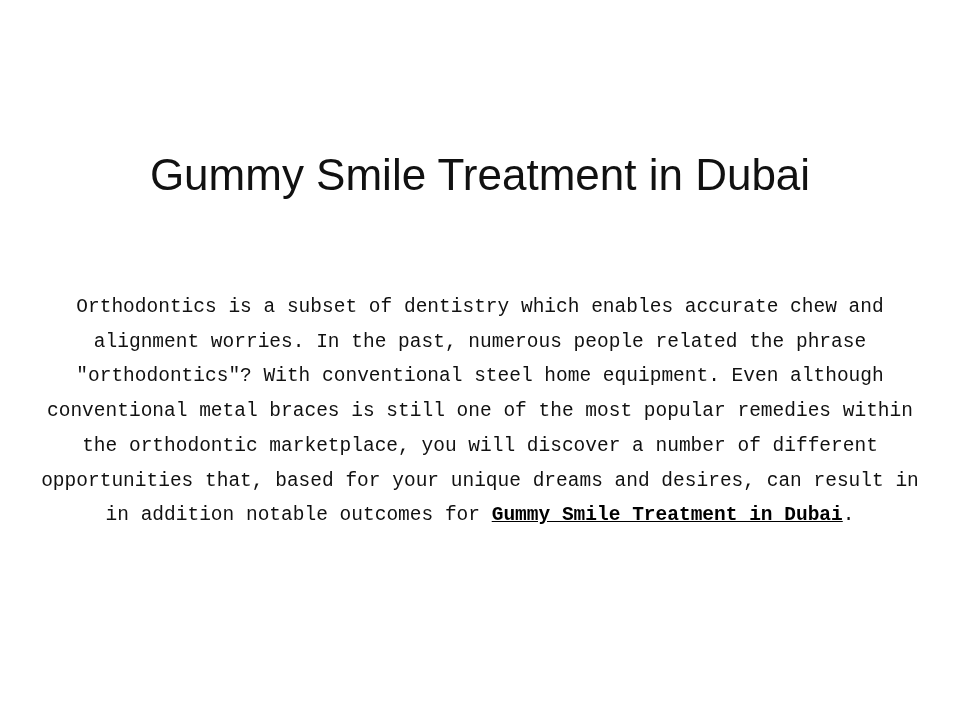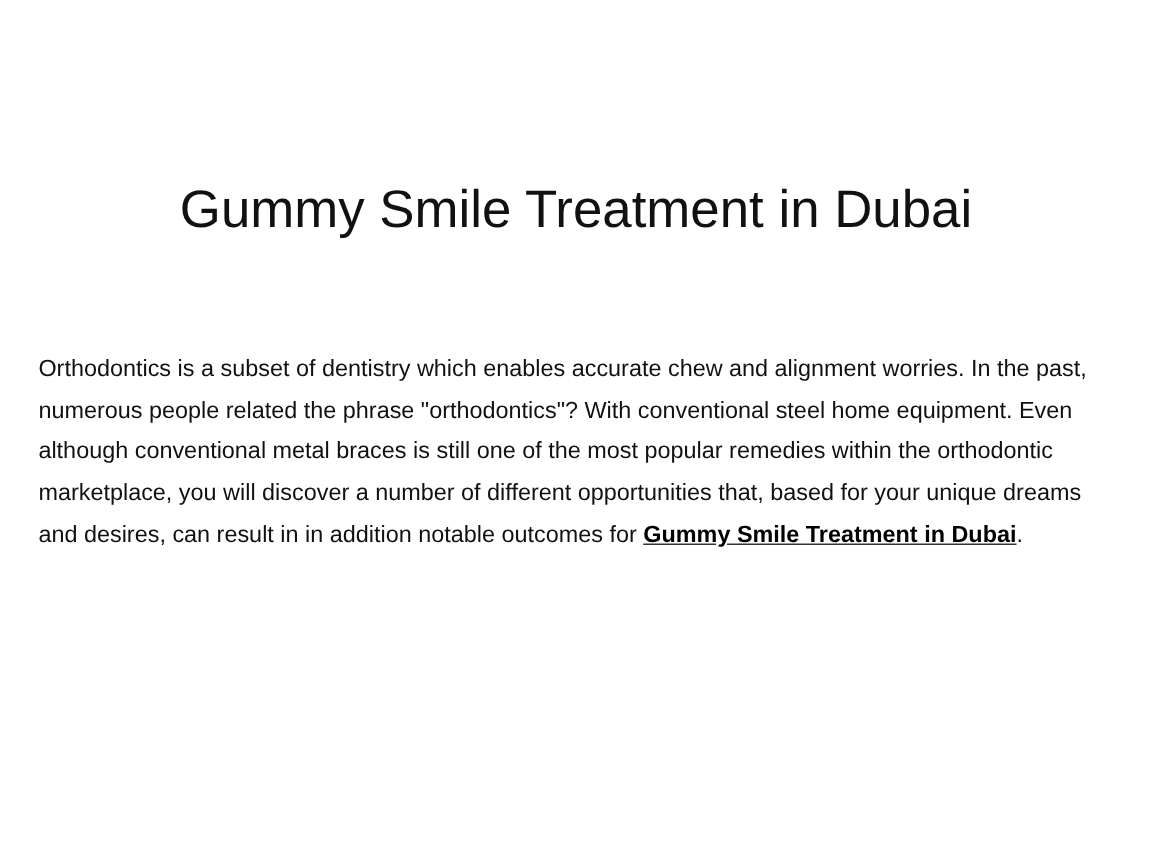--- a/index.html
+++ b/index.html
@@ -31,23 +31,25 @@
     font-weight: 400;
     line-height: 1.15;
     color: #111111;
     letter-spacing: 0px;
   }
   .slide-body {
     position: absolute;
     left: 32px;
     top: 290px;
     width: 896px;
+    text-align: center;
     font-size: 19.5px;
     line-height: 1.78;
     color: #111111;
+    font-family: Liberation Mono, monospace;
   }
   .body-paragraph {
     margin: 0;
   }
   .link-emphasis {
     font-weight: bold;
     text-decoration: underline;
     color: #000000;
   }
 </style>

